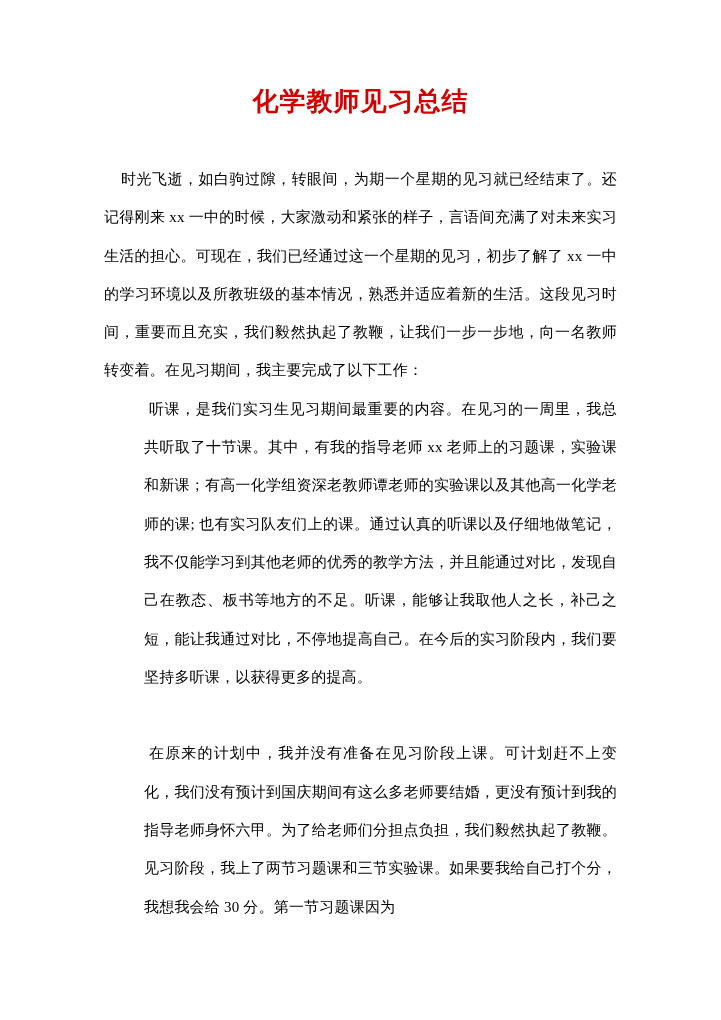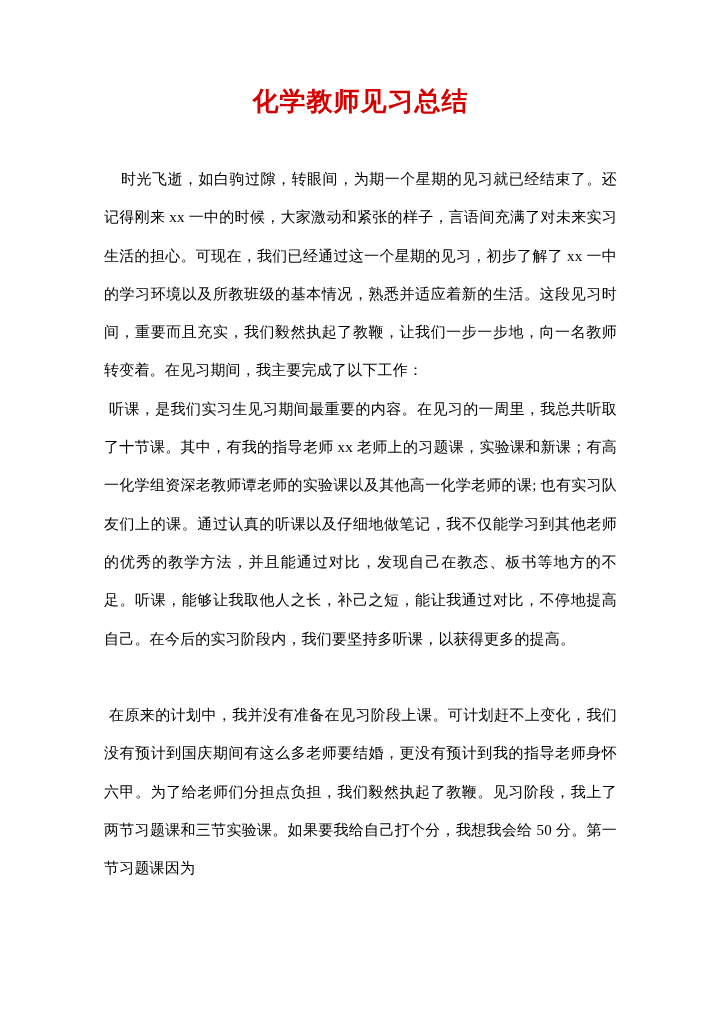--- a/index.html
+++ b/index.html
@@ -39,33 +39,34 @@
   }
   .doc-content p {
     margin: 0;
     padding: 0;
   }
   p.body-para.indent-first {
     text-indent: 17px;
   }
   p.body-para.indent-small {
     text-indent: 5px;
+    margin-left: 40px;
   }
   p.section-heading {
     text-indent: 10px;
     font-weight: normal;
   }
   .blank-line {
     height: 38.3px;
   }
 </style>
 </head>
 <body style="color: rgb(0, 0, 0);">
 
 <div class="page" style="background: rgb(255, 255, 255);">
   <h1 class="doc-title" style="color: rgb(212, 0, 0);">化学教师见习总结</h1>
   <div class="doc-content">
       <p class="body-para indent-first">时光飞逝，如白驹过隙，转眼间，为期一个星期的见习就已经结束了。还记得刚来 xx 一中的时候，大家激动和紧张的样子，言语间充满了对未来实习生活的担心。可现在，我们已经通过这一个星期的见习，初步了解了 xx 一中的学习环境以及所教班级的基本情况，熟悉并适应着新的生活。这段见习时间，重要而且充实，我们毅然执起了教鞭，让我们一步一步地，向一名教师转变着。在见习期间，我主要完成了以下工作：</p>
       <p class="body-para indent-small">听课，是我们实习生见习期间最重要的内容。在见习的一周里，我总共听取了十节课。其中，有我的指导老师 xx 老师上的习题课，实验课和新课；有高一化学组资深老教师谭老师的实验课以及其他高一化学老师的课; 也有实习队友们上的课。通过认真的听课以及仔细地做笔记，我不仅能学习到其他老师的优秀的教学方法，并且能通过对比，发现自己在教态、板书等地方的不足。听课，能够让我取他人之长，补己之短，能让我通过对比，不停地提高自己。在今后的实习阶段内，我们要坚持多听课，以获得更多的提高。</p>
       <div class="blank-line"></div>
-      <p class="body-para indent-small">在原来的计划中，我并没有准备在见习阶段上课。可计划赶不上变化，我们没有预计到国庆期间有这么多老师要结婚，更没有预计到我的指导老师身怀六甲。为了给老师们分担点负担，我们毅然执起了教鞭。见习阶段，我上了两节习题课和三节实验课。如果要我给自己打个分，我想我会给 50 分。第一节习题课因为</p>
+      <p class="body-para indent-small">在原来的计划中，我并没有准备在见习阶段上课。可计划赶不上变化，我们没有预计到国庆期间有这么多老师要结婚，更没有预计到我的指导老师身怀六甲。为了给老师们分担点负担，我们毅然执起了教鞭。见习阶段，我上了两节习题课和三节实验课。如果要我给自己打个分，我想我会给 30 分。第一节习题课因为</p>
     </div>
 </div>
 
 </body></html>

